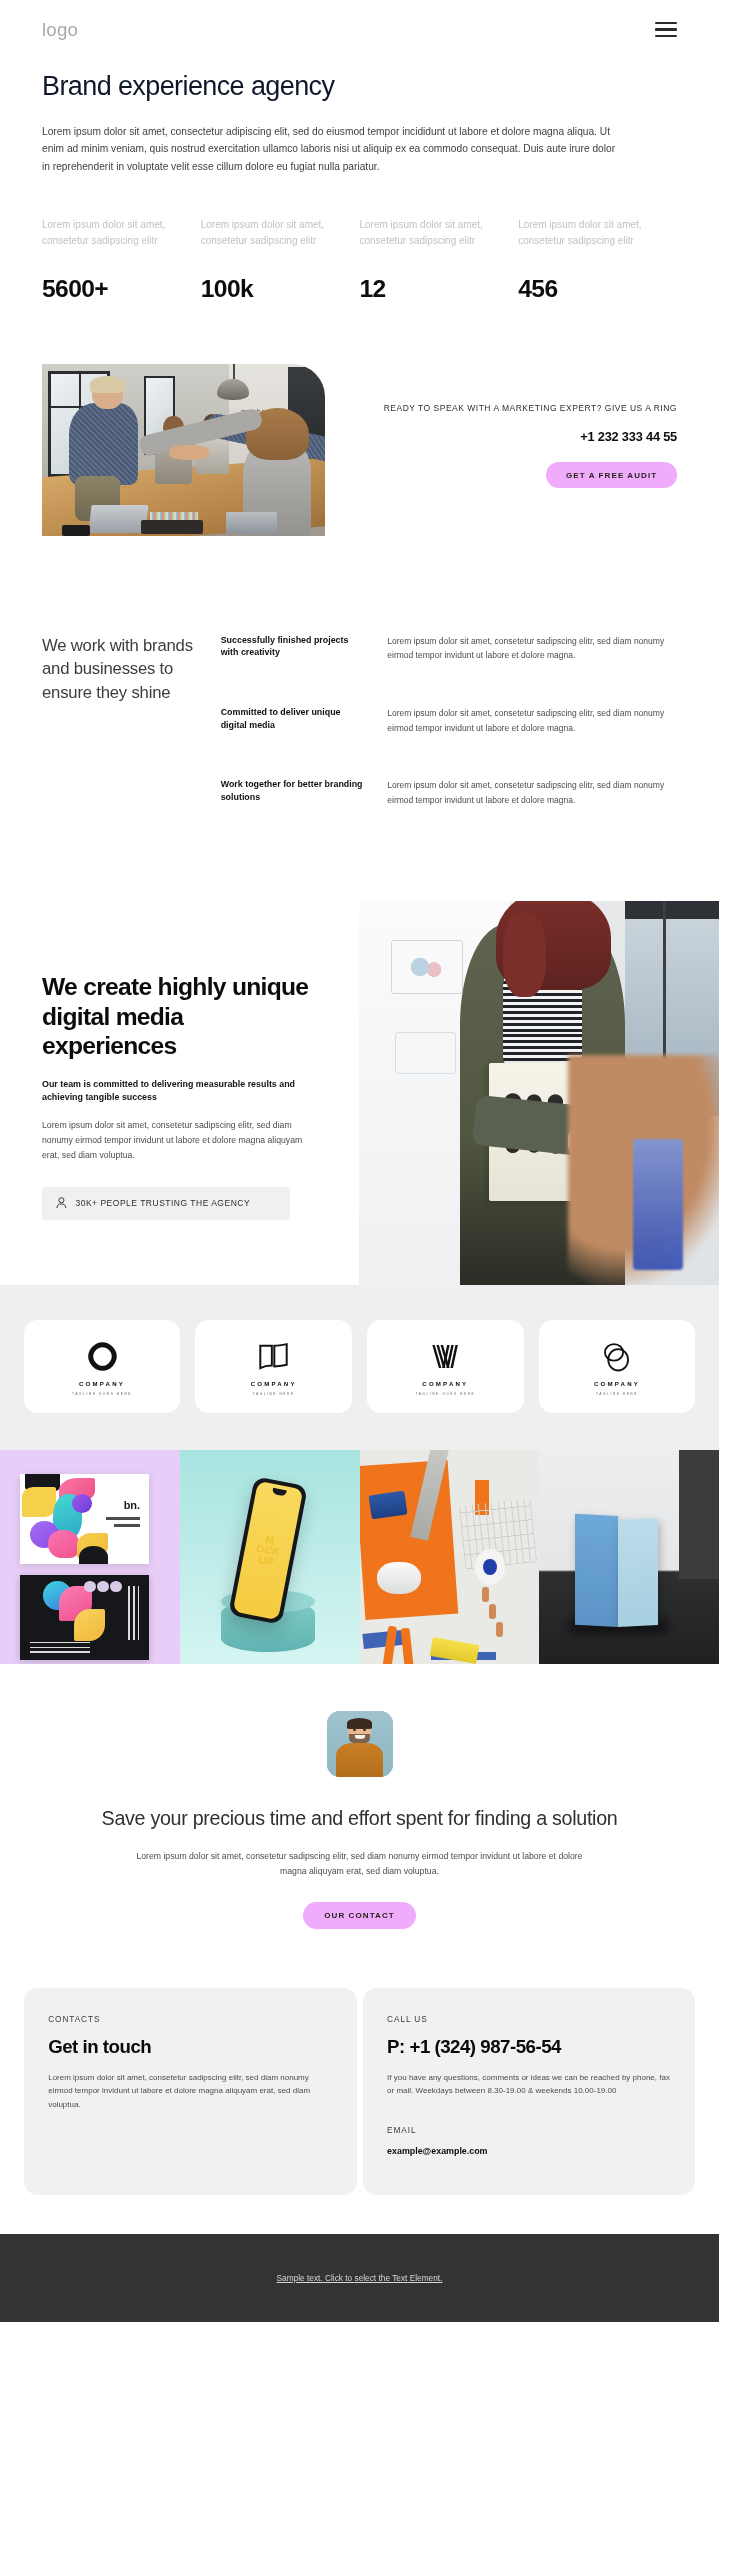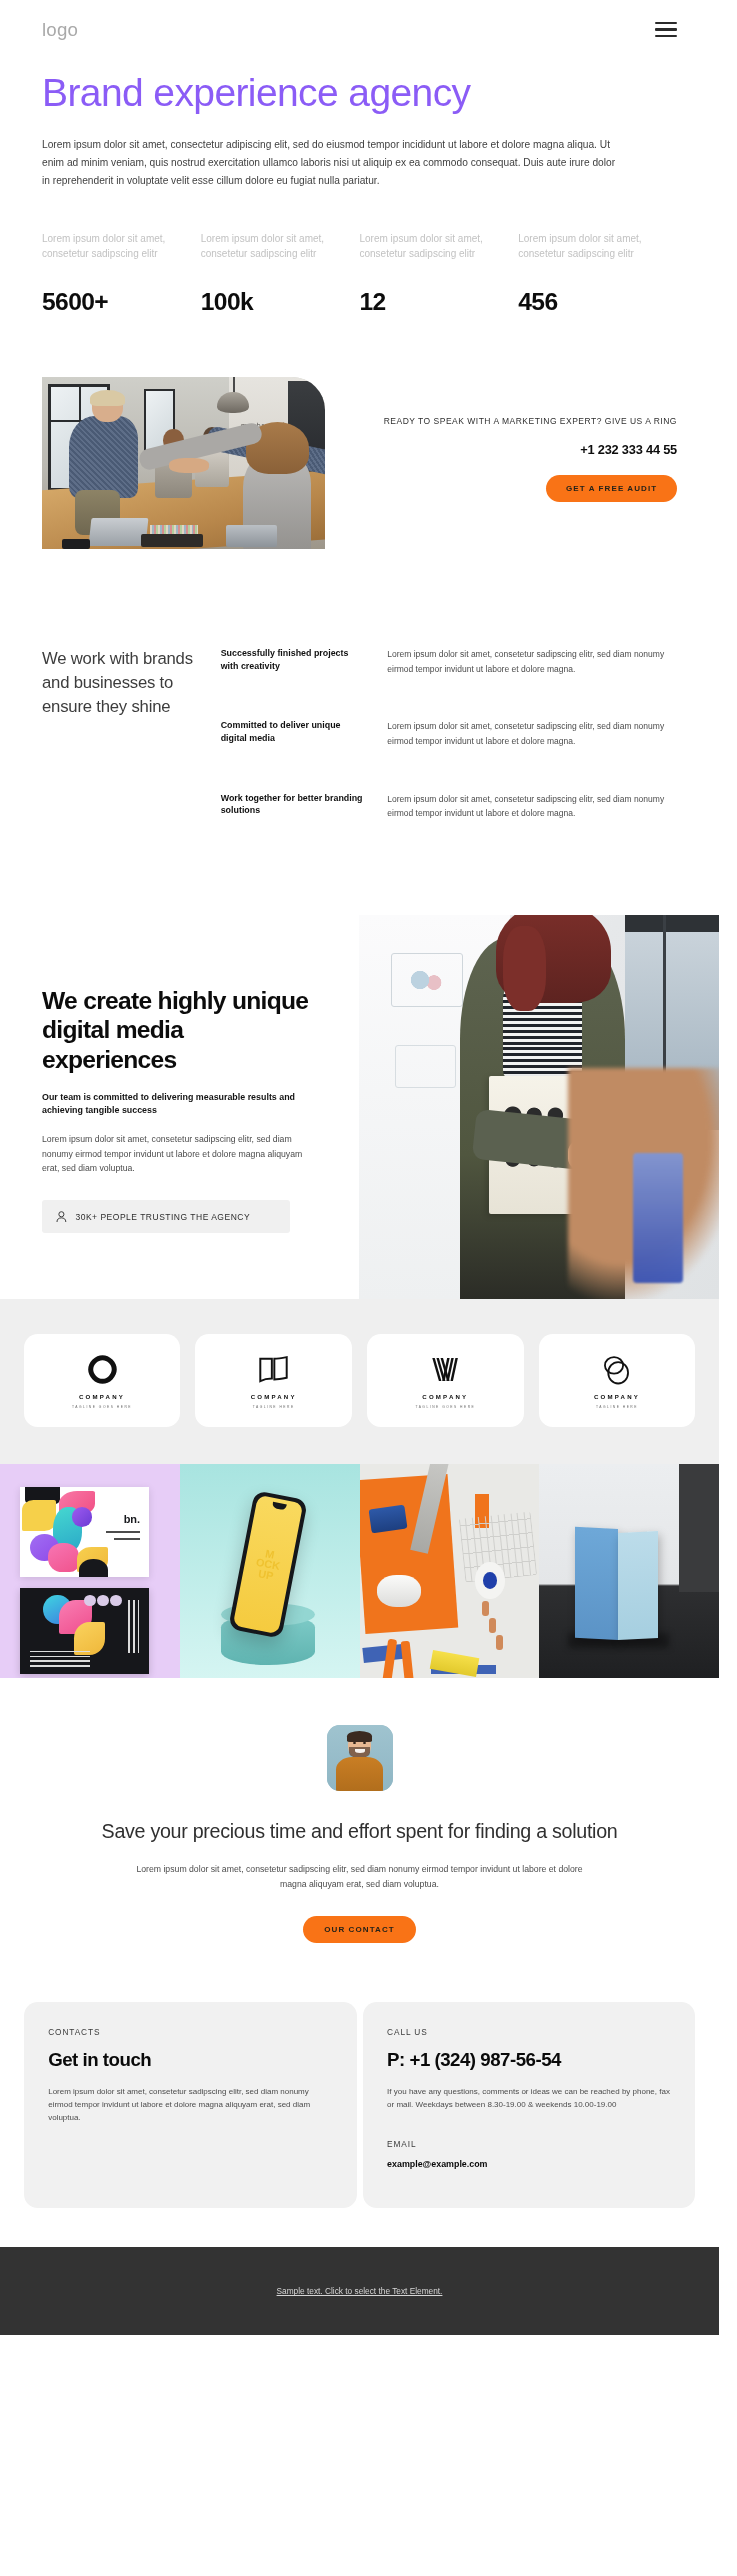--- a/index.html
+++ b/index.html
@@ -15,42 +15,42 @@
   
   .header { height:59px; display:flex; align-items:center; justify-content:space-between;
             padding:0 42px; }
   .logo { font-size:18.7px; color:#a9a9a9; letter-spacing:0.2px; font-weight:400; }
   .burger { width:21.6px; height:15.7px; display:flex; flex-direction:column;
             justify-content:space-between; cursor:pointer; }
   .burger span { display:block; height:2.3px; background:#2b2b2b; border-radius:1px; }
 
   
   .hero { padding:11.8px 42px 0; }
-  .hero h1 { font-size:39px; font-weight:400; letter-spacing:-0.6px; color:#8b5cf6;
+  .hero h1 { font-size:27px; font-weight:400; letter-spacing:-0.6px; color:#0f172a;
              line-height:1.12; }
   .hero p.lead { margin-top:21.6px; font-size:10.2px; line-height:1.75; color:#3f3f3f;
                  max-width:575px; }
 
   
   .stats { display:flex; padding:41px 42px 0; gap:0; }
   .stat { flex:1; }
   .stat .cap { font-size:10px; line-height:1.55; color:#c2c2c2; max-width:138px; }
   .stat .num { margin-top:26.6px; font-size:24.6px; font-weight:700; letter-spacing:-0.6px;
                color:#0d0d0d; }
 
   
   .ctaRow { display:flex; padding:61px 42px 0; align-items:flex-start; gap:0; }
   .heroPhoto { width:283px; height:172px; border-radius:0 33px 0 0; overflow:hidden;
                position:relative; flex:none; }
   .ctaText { flex:1; padding-left:35px; padding-top:37px; text-align:right; }
   .ctaText .kicker { font-size:8.5px; letter-spacing:0.5px; line-height:1.7;
                      color:#2f2f2f; font-weight:500; text-transform:uppercase; }
   .ctaText .phone { margin-top:13.8px; font-size:12.8px; font-weight:700; color:#0d0d0d;
                     letter-spacing:-0.2px; }
-  .btn-yellow { display:inline-block; margin-top:17.7px; background:#f97316;
+  .btn-yellow { display:inline-block; margin-top:17.7px; background:#f0abfc;
                 color:#26231a; font-size:8px; font-weight:600; letter-spacing:1.1px;
                 padding:8.9px 19.7px; border-radius:19.7px; border:none; cursor:pointer;
                 text-transform:uppercase; }
 
   
   .workwith { display:flex; padding:98px 42px 0; }
   .ww-left { width:162px; flex:none; }
   .ww-left h2 { font-size:16.7px; font-weight:400; line-height:1.42; color:#3d3d3d;
                 letter-spacing:-0.2px; }
   .ww-right { flex:1; padding-left:16.7px; }

